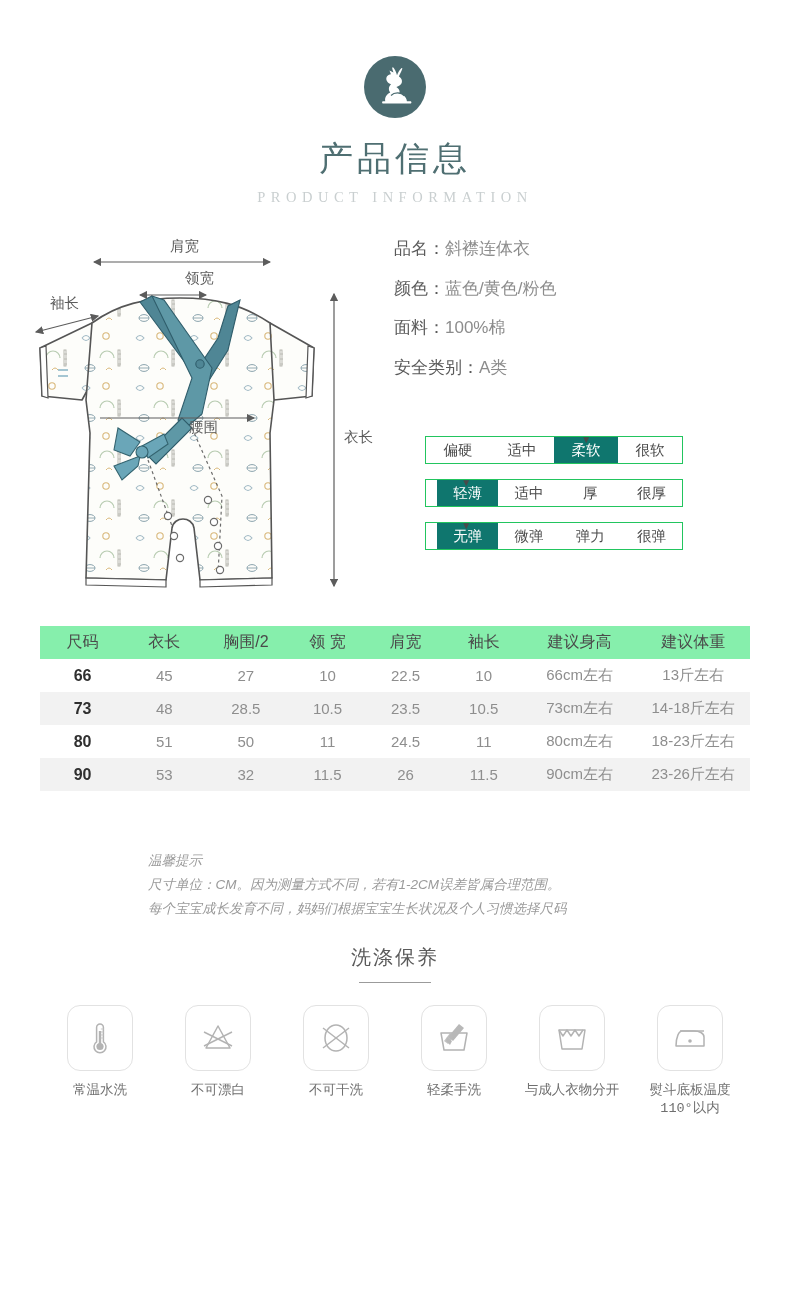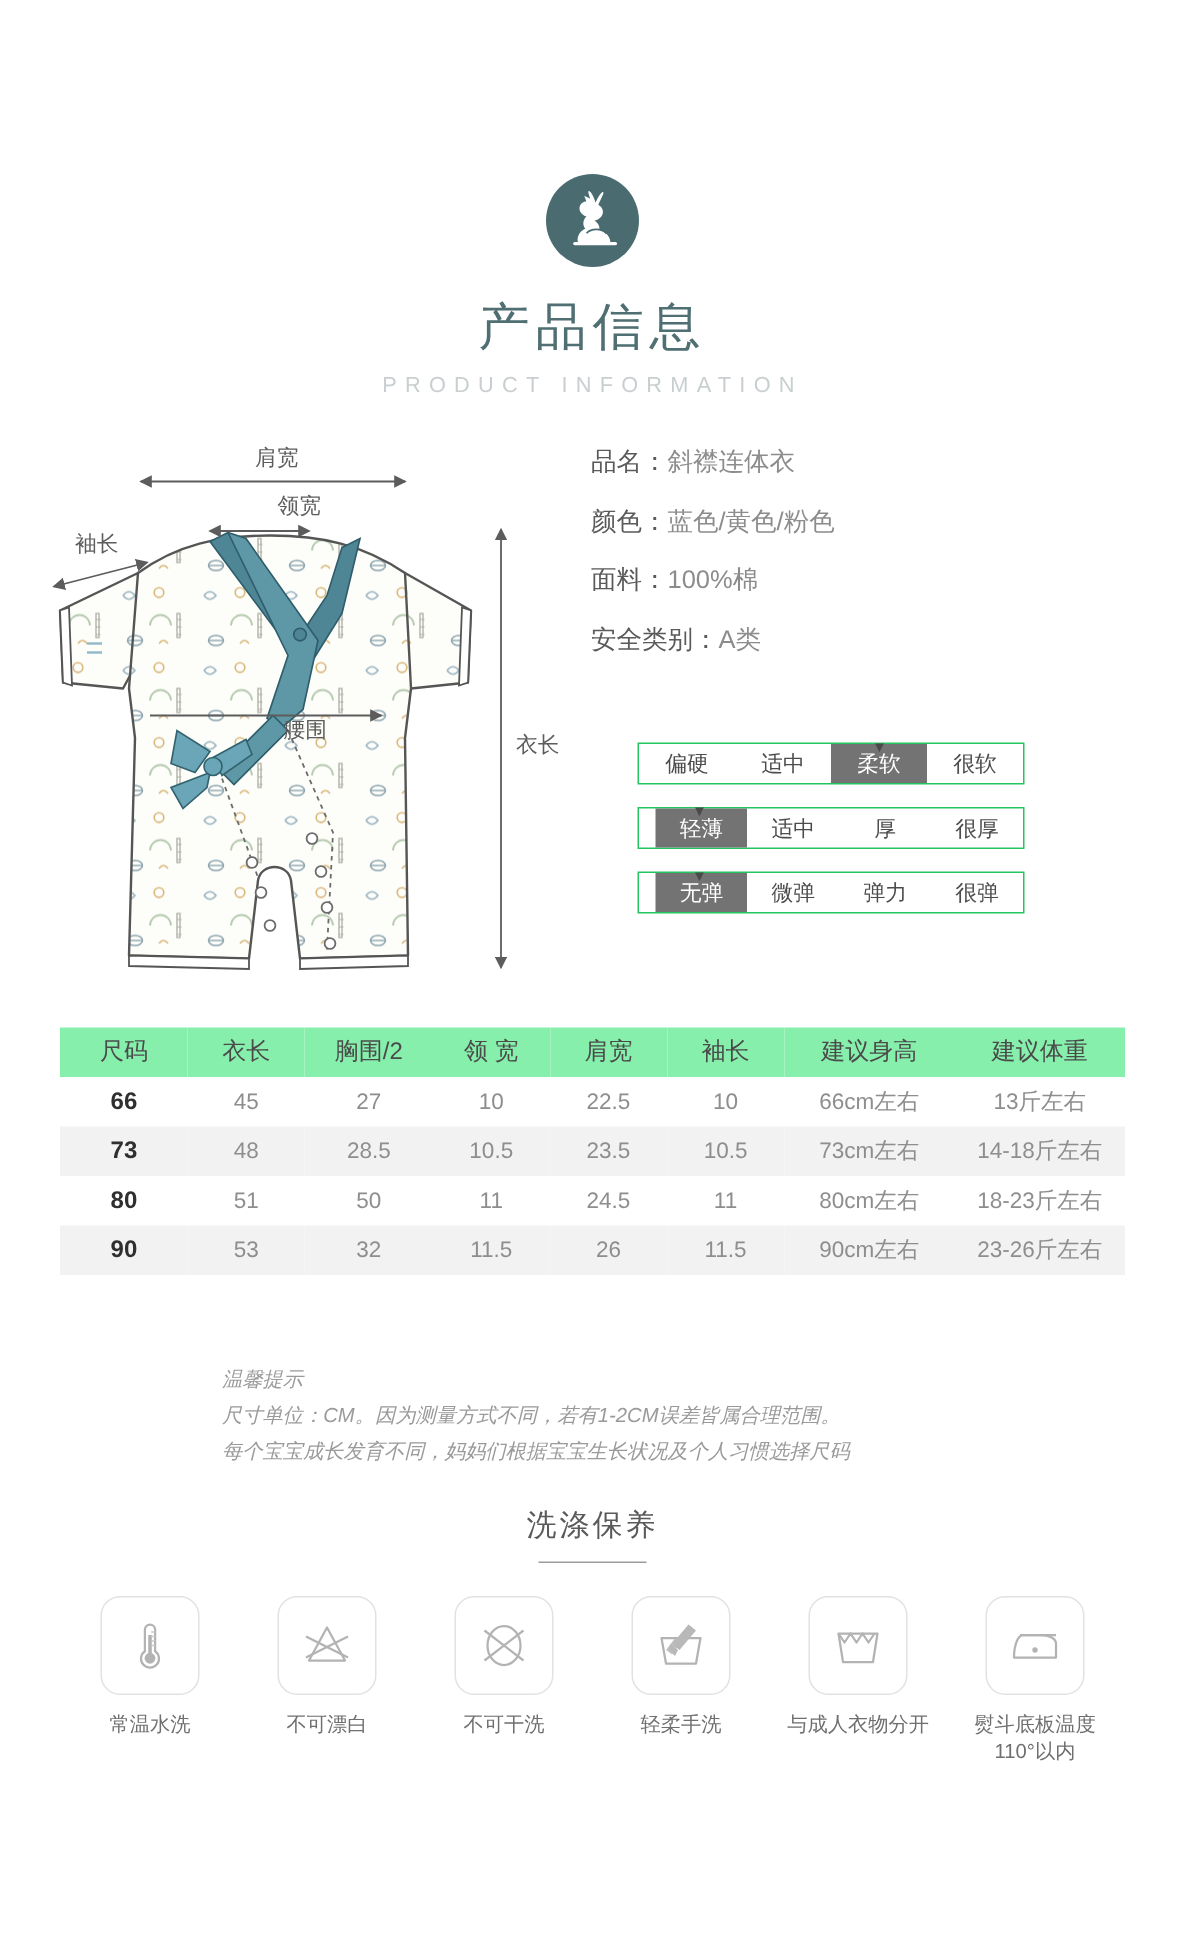--- a/index.html
+++ b/index.html
@@ -11,22 +11,23 @@
     width: 790px;
     height: 1299px;
     position: relative;
     font-family: "Liberation Sans", "DejaVu Sans", sans-serif;
     color: #6e6e6e;
     overflow: hidden;
   }
 
   
   .header {
-    padding-top: 116px;
+    padding-top: 56px;
     text-align: center;
+    font-family: Liberation Serif, serif;
   }
   .logo-circle {
     width: 62px;
     height: 62px;
     border-radius: 50%;
     background: #4a6b70;
     margin: 0 auto;
     display: flex;
     align-items: center;
     justify-content: center;
@@ -124,21 +125,21 @@
   .rating-cell {
     flex: 1;
     display: flex;
     align-items: center;
     justify-content: center;
     font-size: 14.5px;
     color: #4c4c4c;
     white-space: nowrap;
   }
   .rating-cell.active {
-    background: #737373;
+    background: #0f766e;
     color: #ffffff;
   }
   .rating-pad {
     width: 11px;
     flex: 0 0 11px;
   }
 
   
   .size-table {
     margin: 18px 40px 0 40px;
@@ -204,20 +205,21 @@
     width: 72px;
     height: 1px;
     background: #9b9b9b;
     margin: 11px auto 0 auto;
   }
   .care-items {
     margin-top: 22px;
     display: flex;
     justify-content: center;
     gap: 18px;
+    font-family: Liberation Mono, monospace;
   }
   .care-item {
     width: 100px;
     display: flex;
     flex-direction: column;
     align-items: center;
   }
   .care-box {
     width: 64px;
     height: 64px;

